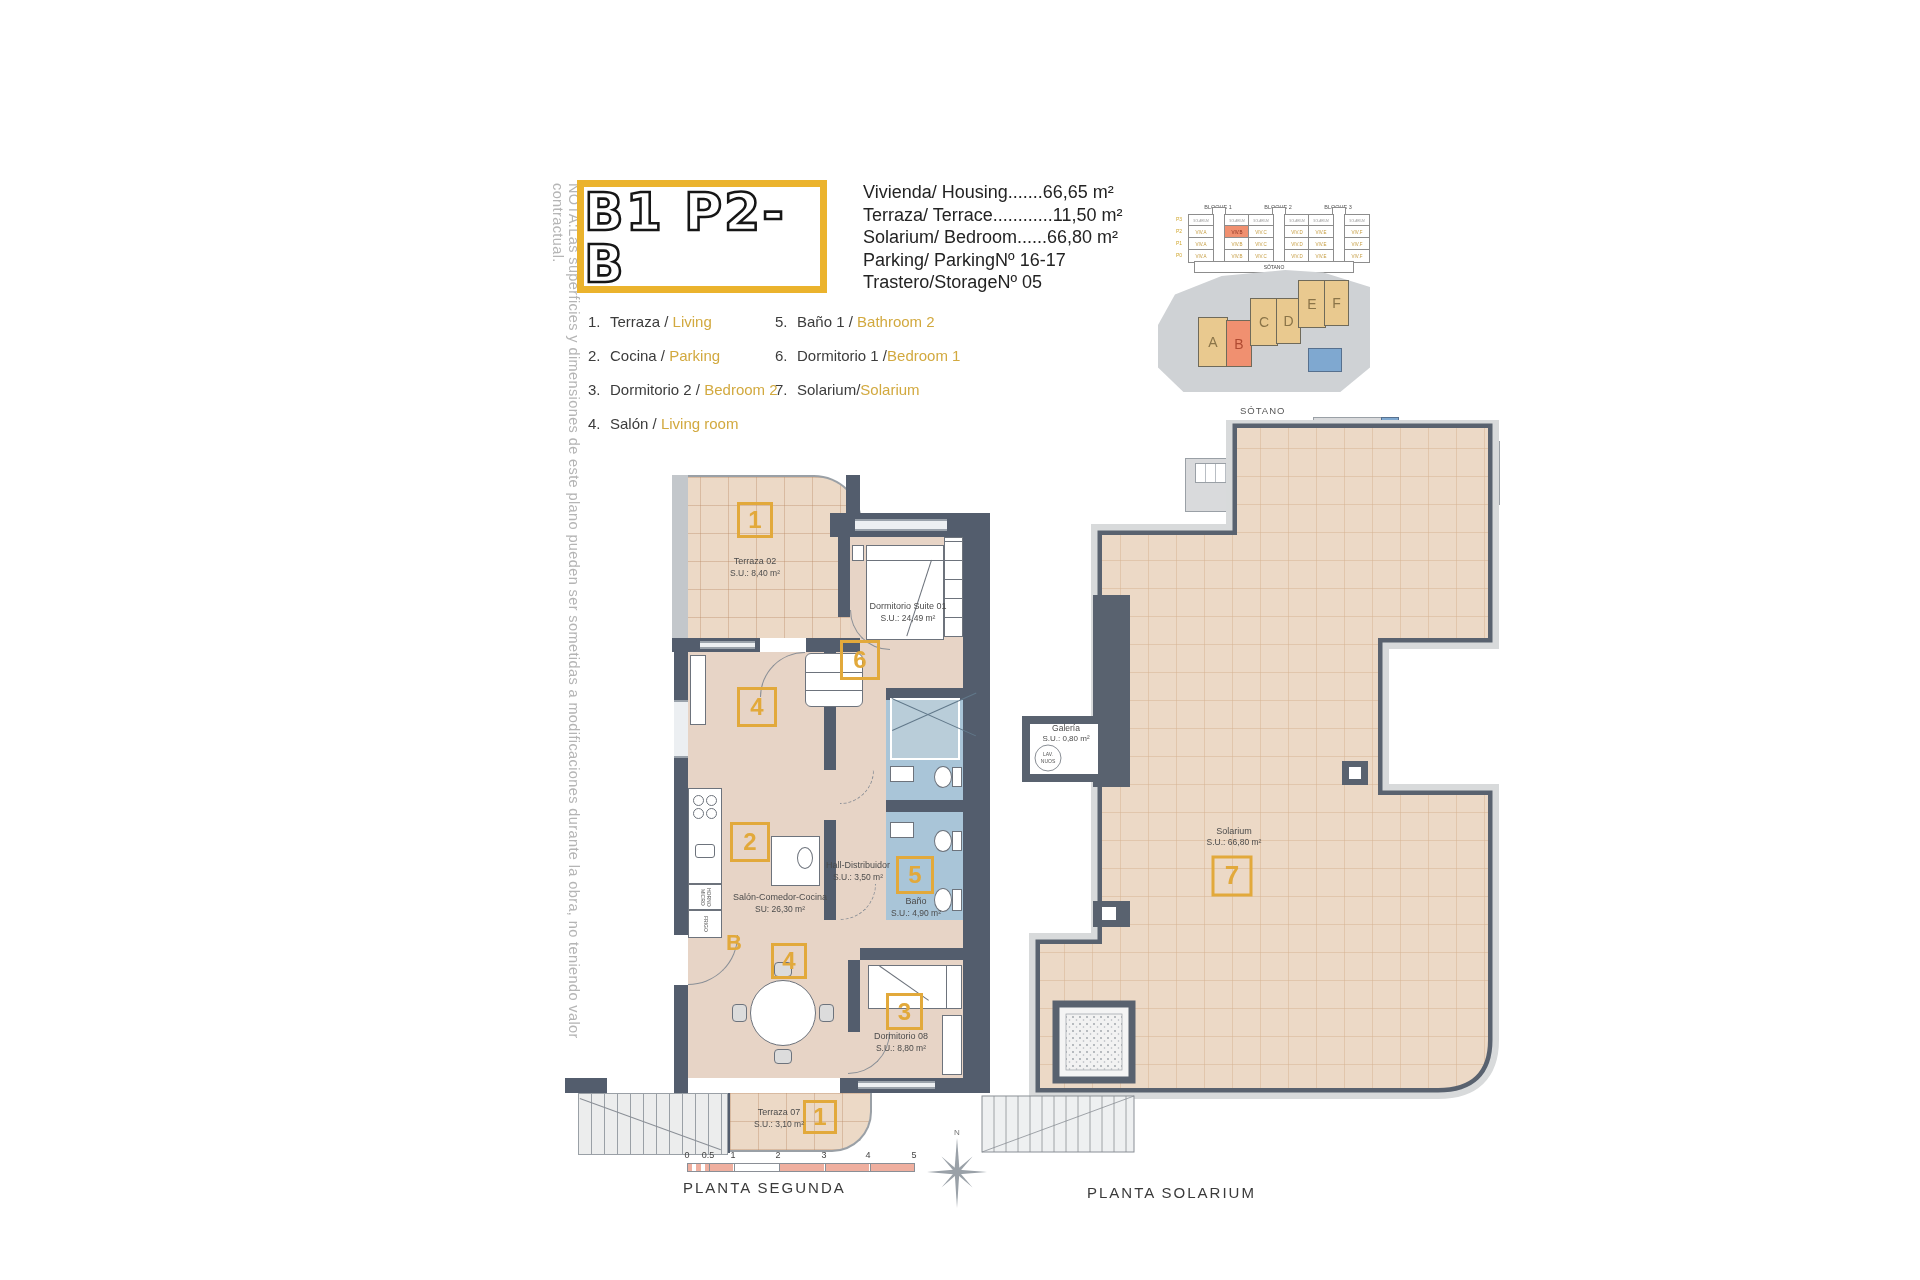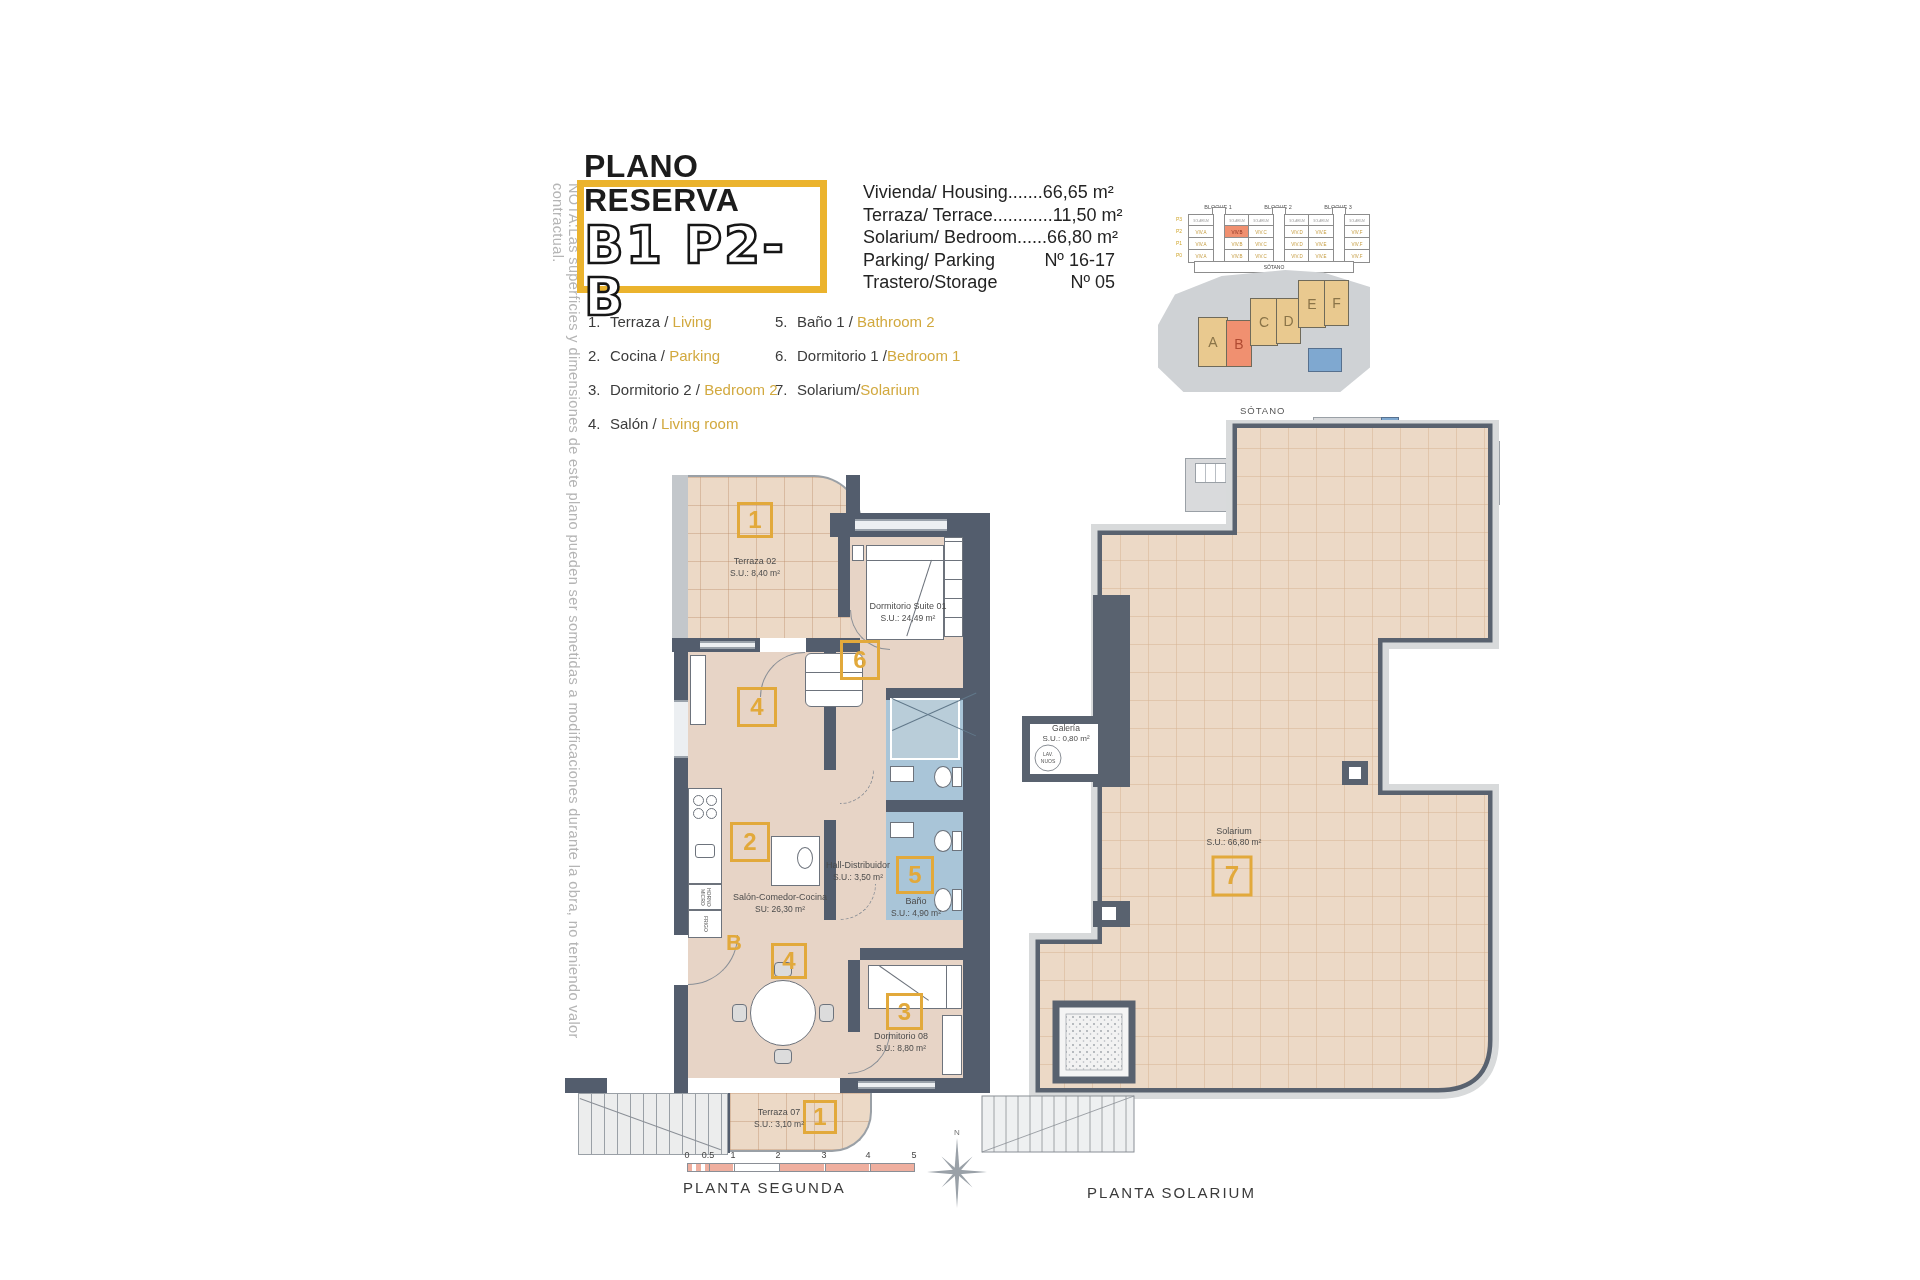--- a/index.html
+++ b/index.html
@@ -14,21 +14,21 @@
   
   .tbox{position:absolute;left:577px;top:180px;width:236px;height:99px;border:7px solid #ebb32d;
         display:flex;flex-direction:column;align-items:center;justify-content:center;background:#fff;}
   .t1{font-size:32px;font-weight:bold;color:#1c1c1c;letter-spacing:.5px;line-height:1.05;}
   .t2{font-family:"DejaVu Sans", sans-serif;font-size:52px;font-weight:bold;color:#fff;
       -webkit-text-stroke:2.6px #161616;letter-spacing:2px;line-height:1.0;margin-top:2px;}
 
   
   .specs{position:absolute;left:863px;top:181px;width:252px;font-size:18px;color:#232323;line-height:22.5px;}
   .specrow{white-space:nowrap;}
-  .specflex{display:flex;justify-content:space-between;white-space:nowrap;}
+  .specflex{display:flex;justify-content:flex-start;white-space:nowrap;}
 
   
   .legend{position:absolute;font-size:15px;color:#3c3c3c;}
   .litem{display:flex;margin-bottom:17px;white-space:nowrap;}
   .lnum{width:22px;}
   .len{color:#d2a93f;}
 
   
   #elev{position:absolute;left:1176px;top:200px;width:200px;height:78px;font-family:"Liberation Sans",sans-serif;}
   .ehead{position:absolute;font-size:5.5px;color:#555;transform:translateX(-50%);white-space:nowrap;}
@@ -95,21 +95,20 @@
   .tickline{position:absolute;top:0;width:1px;height:100%;background:#8a8f96;}
 </style>
 </head>
 <body>
 
 <div id="stage">
 
   <div class="note">NOTA:Las superficies y dimensiones de este plano pueden ser sometidas a modificaciones durante la obra, no teniendo valor contractual.</div>
 
   <div class="tbox">
-    <div class="t1">PLANO RESERVA</div>
     <div class="t2">B1 P2-B</div>
   </div>
 
   <div class="specs">
     <div class="specrow">Vivienda/ Housing.......66,65 m²</div>
     <div class="specrow">Terraza/ Terrace............11,50 m²</div>
     <div class="specrow">Solarium/ Bedroom......66,80 m²</div>
     <div class="specflex">
       <span>Parking/ Parking</span>
       <span>Nº 16-17</span>

